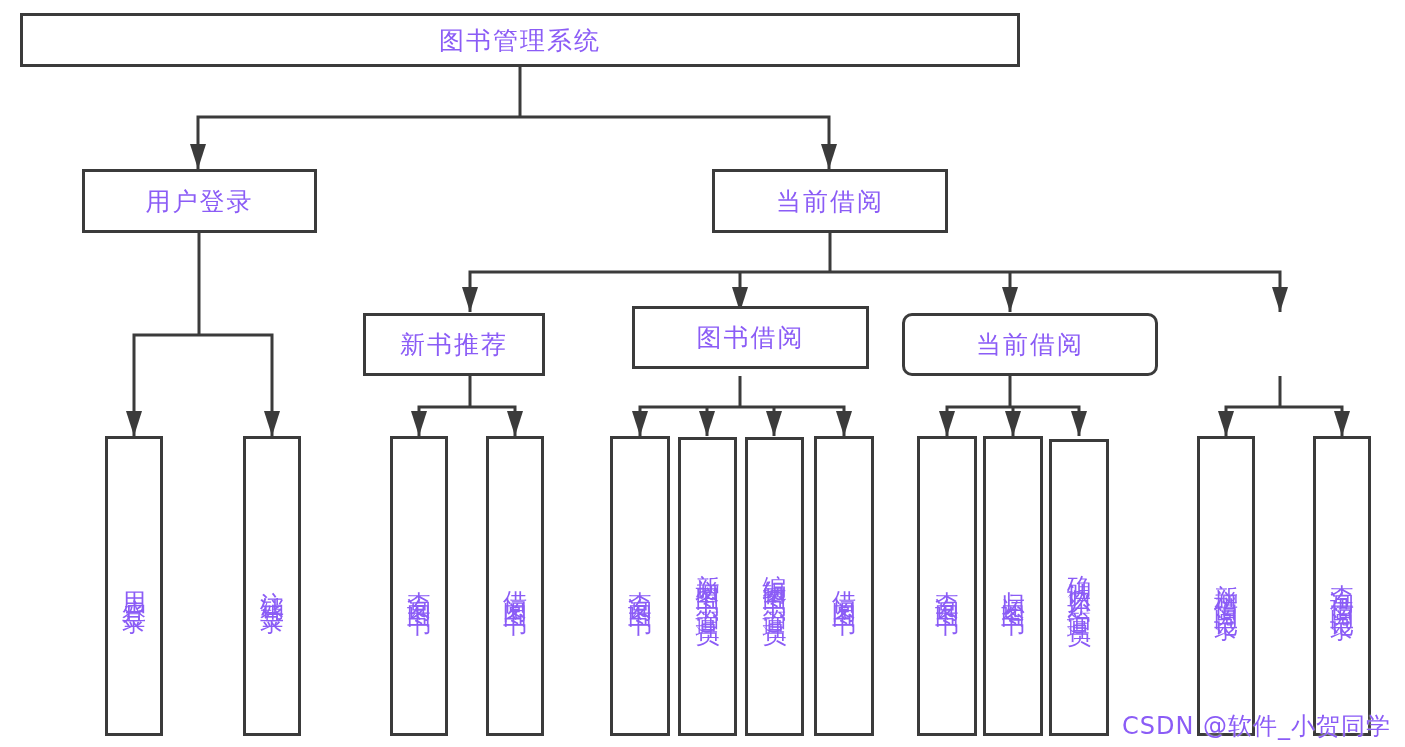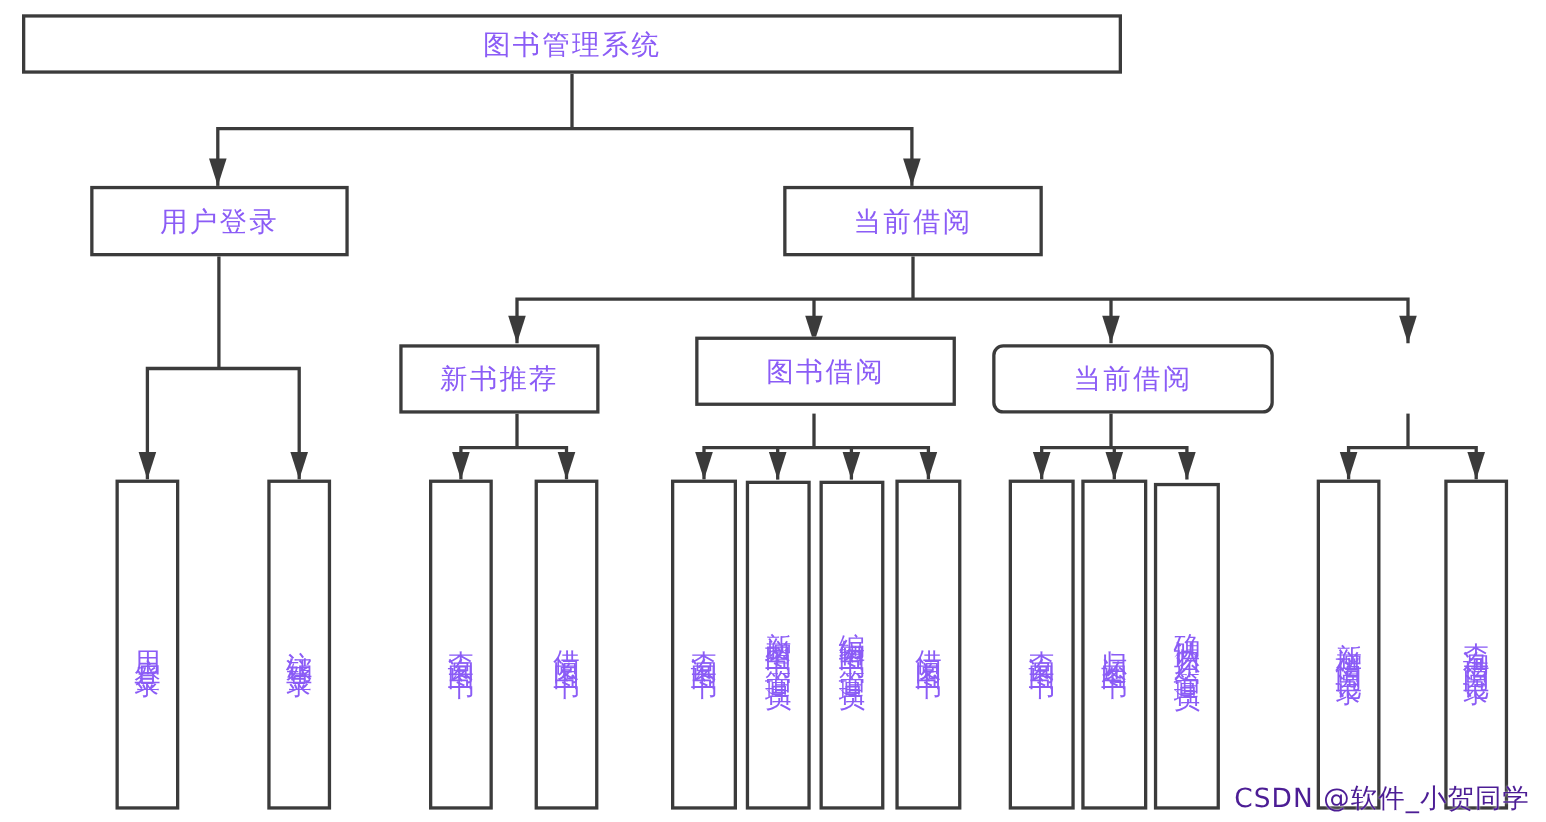--- a/index.html
+++ b/index.html
@@ -35,21 +35,21 @@
     font-size: 24px;
     line-height: 1;
     letter-spacing: 7px;
     white-space: normal;
   }
   .watermark {
     position: absolute;
     right: 14px;
     bottom: 5px;
     font-size: 24px;
-    color: #4c1d95;
+    color: #8b5cf6;
     letter-spacing: 1px;
     text-shadow: 0 0 2px #ffffff;
   }
 </style>
 </head>
 <body>
 
 <div class="canvas">
 
   <svg class="connectors" viewBox="0 0 1405 747" xmlns="http://www.w3.org/2000/svg">

